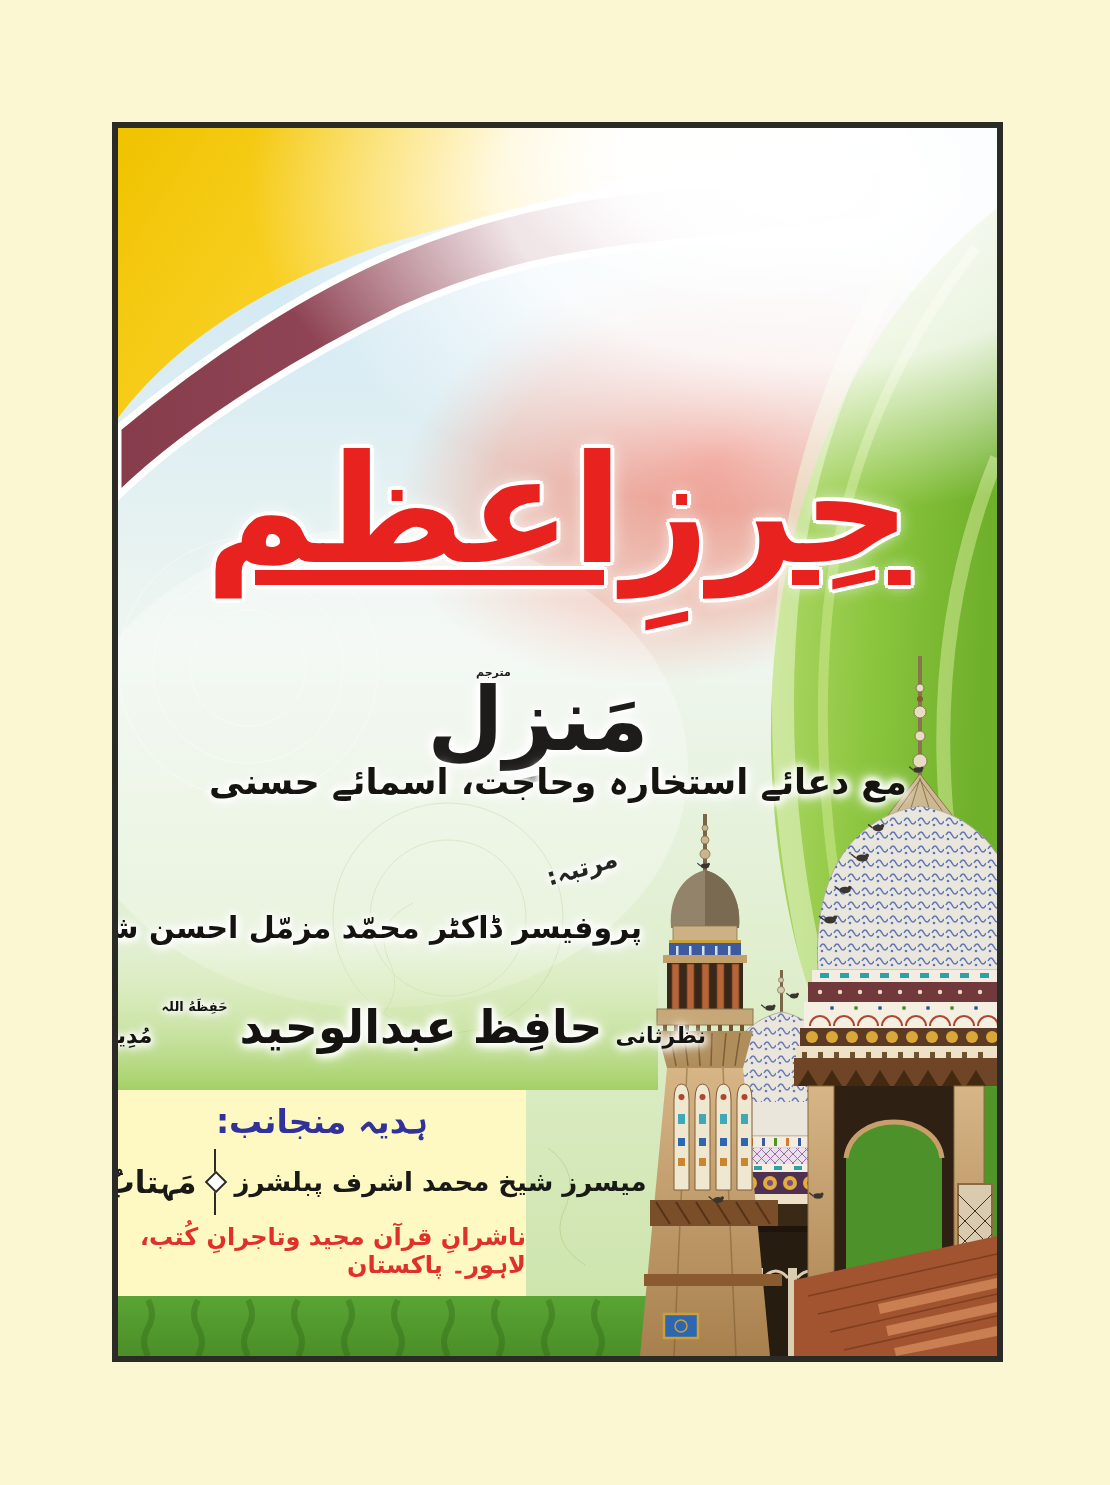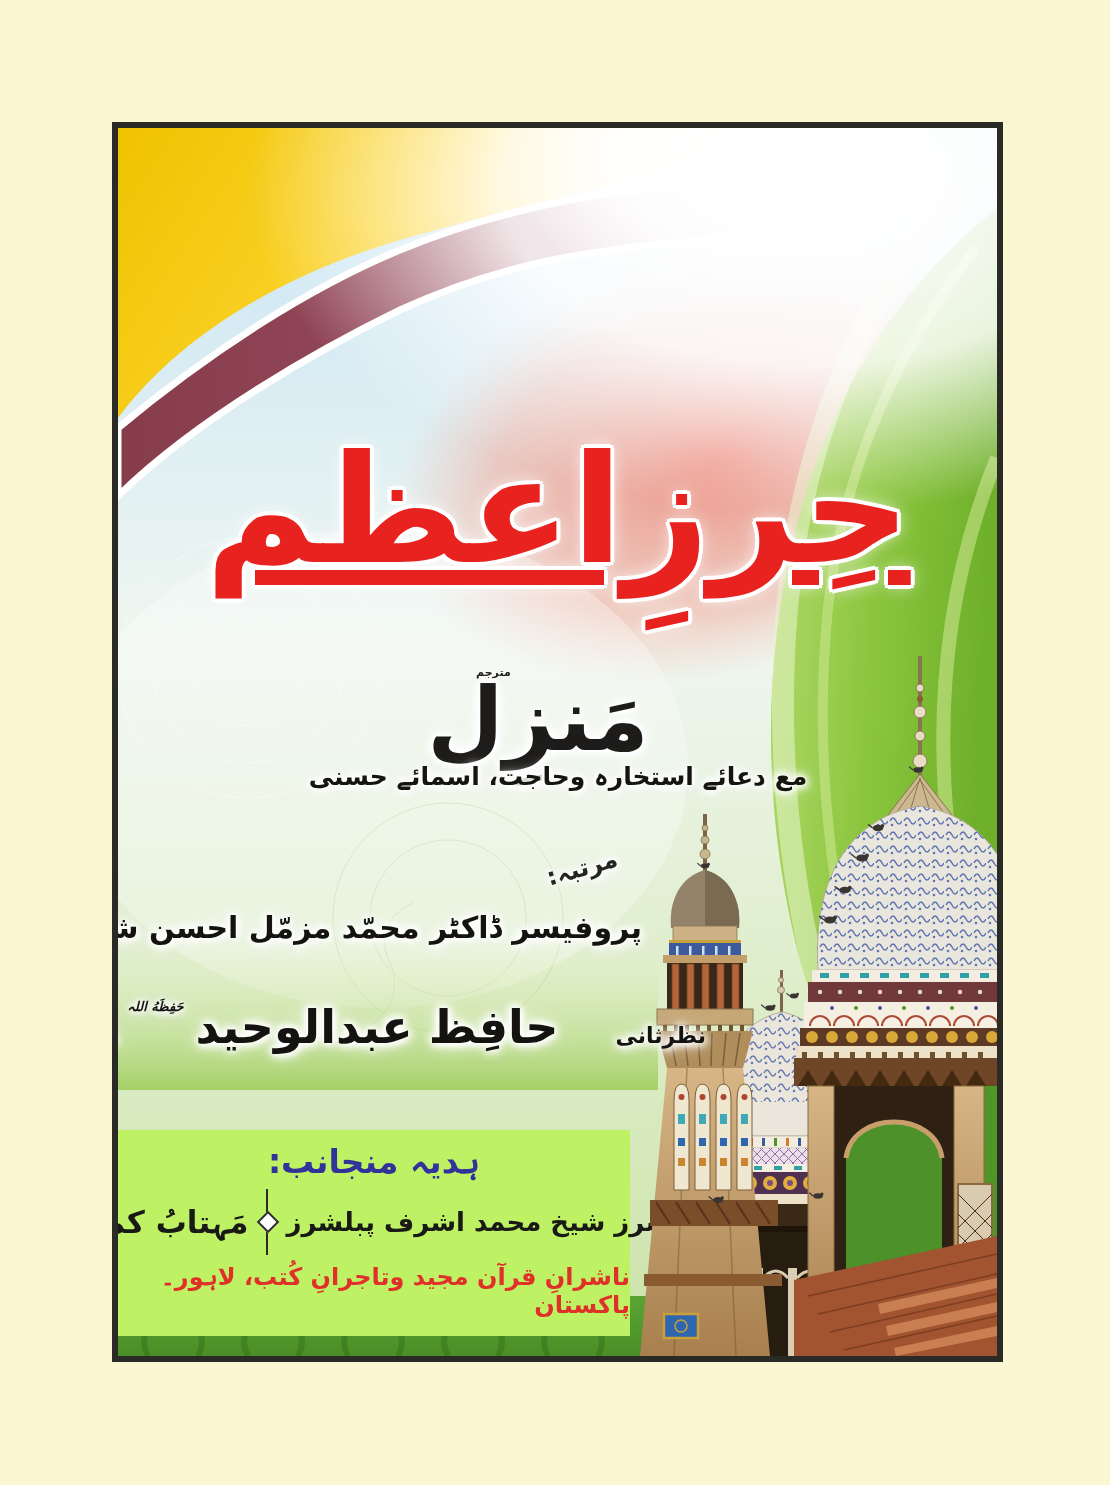--- a/index.html
+++ b/index.html
@@ -13,31 +13,31 @@
   .glow{text-shadow:0 0 6px #fff,0 0 12px #fff,2px 2px 8px #fff,-2px -2px 8px #fff,0 0 20px #fff;}
   .tagline{left:26px;top:16px;width:430px;font-size:46px;font-weight:bold;color:#35342E;text-align:left;}
   .title{left:40px;top:300px;width:800px;text-align:center;font-size:150px;font-weight:bold;
          color:#E8221E;line-height:1.1;
          text-shadow:4px 0 0 #fff,-4px 0 0 #fff,0 4px 0 #fff,0 -4px 0 #fff,
                      3px 3px 0 #fff,-3px 3px 0 #fff,3px -3px 0 #fff,-3px -3px 0 #fff,
                      0 0 18px rgba(255,255,255,.95);text-decoration:underline;}
   .manzil{left:140px;top:540px;width:560px;text-align:center;font-size:88px;font-weight:bold;color:#1D1C1A;}
   .seal{position:absolute;left:218px;top:-2px;font-size:11px;font-weight:bold;color:#1D1C1A;
         text-shadow:0 0 5px #fff,0 0 9px #fff;}
-  .subtitle{left:60px;top:634px;width:760px;text-align:center;font-size:25px;font-weight:bold;color:#15140F;}
+  .subtitle{left:60px;top:634px;width:760px;text-align:center;font-size:35px;font-weight:bold;color:#15140F;}
   .murattaba{left:428px;top:726px;font-size:24px;font-weight:bold;color:#242420;transform:rotate(-16deg);}
   .author{left:0;top:782px;width:524px;text-align:center;font-size:30px;font-weight:800;
           color:#14130F;white-space:nowrap;}
-  .hon{font-size:13px;font-weight:bold;display:inline-block;margin:0 4px;vertical-align:top;line-height:1.1;font-style:italic;}
+  .hon{font-size:13px;font-weight:bold;display:inline-block;margin:0 4px;vertical-align:top;line-height:1.1;}
   .review{left:0;top:872px;width:588px;text-align:center;color:#14130F;white-space:nowrap;}
-  .review .lbl{font-size:22px;font-weight:bold;margin-left:44px;}
+  .review .lbl{font-size:22px;font-weight:bold;}
   .review .big{font-size:46px;font-weight:800;margin:16px 8px;}
   .review .mtitle{font-size:22px;font-weight:bold;}
-  .pubbox{position:absolute;left:0;top:962px;width:512px;height:206px;background:#bef264;z-index:2;
-          direction:rtl;margin-top:40px;}
+  .pubbox{position:absolute;left:0;top:962px;width:408px;height:206px;background:#fef9c3;z-index:2;
+          direction:rtl;}
   .hadiya{margin-top:12px;text-align:center;font-size:33px;font-weight:bold;color:#32329B;}
   .pubnames{display:flex;direction:rtl;justify-content:center;align-items:center;gap:10px;margin-top:8px;color:#191916;}
   .pub-right{font-size:26px;font-weight:800;white-space:nowrap;}
   .pub-left{font-size:31px;font-weight:800;position:relative;white-space:nowrap;}
   .divider{width:18px;height:66px;position:relative;flex:0 0 auto;}
   .divider .vline{position:absolute;left:8px;top:0;width:2px;height:100%;background:#2B2B28;}
   .divider .diamond{position:absolute;left:2px;top:25px;width:12px;height:12px;background:#fff;
                     border:2px solid #2B2B28;transform:rotate(45deg);}
   .redline{text-align:right;font-size:24px;font-weight:bold;color:#E0302A;margin-top:8px;}
 </style>

